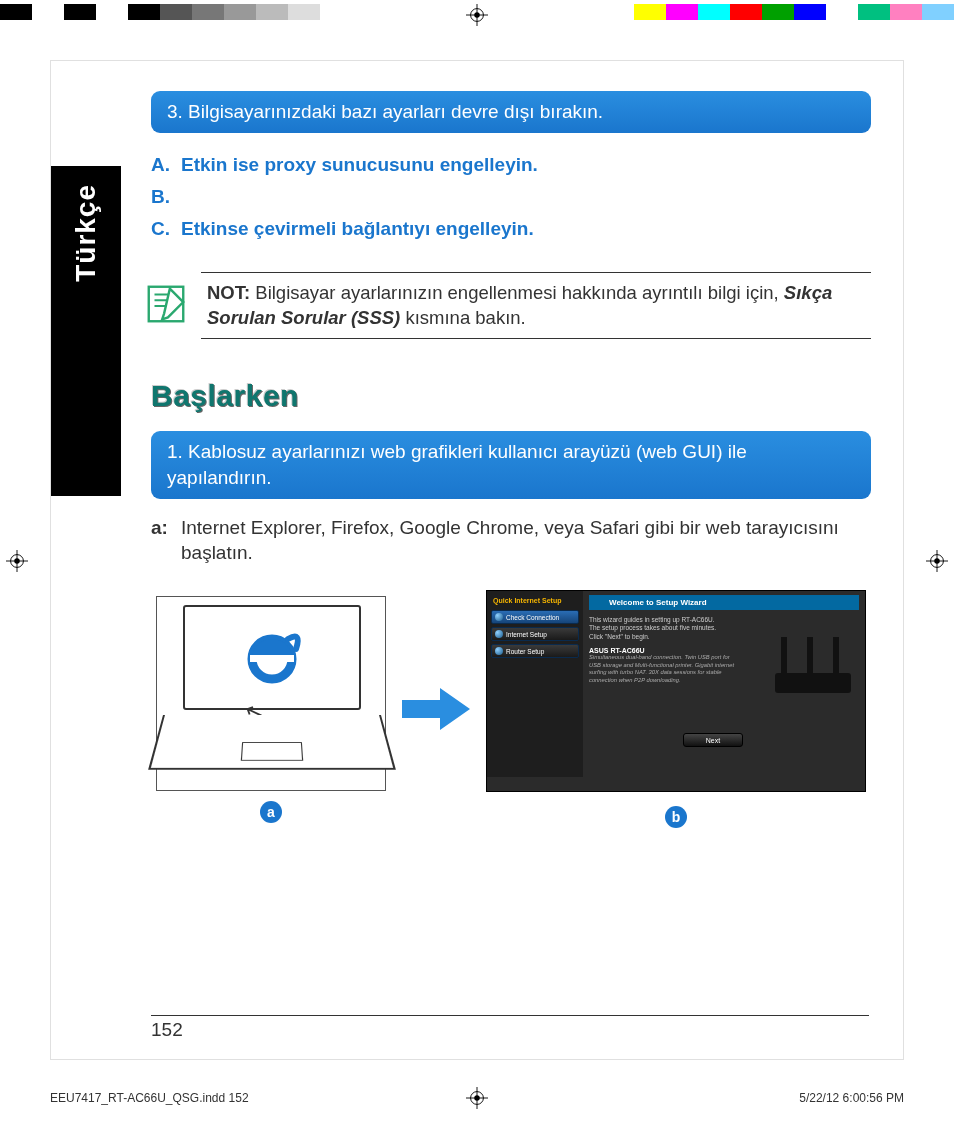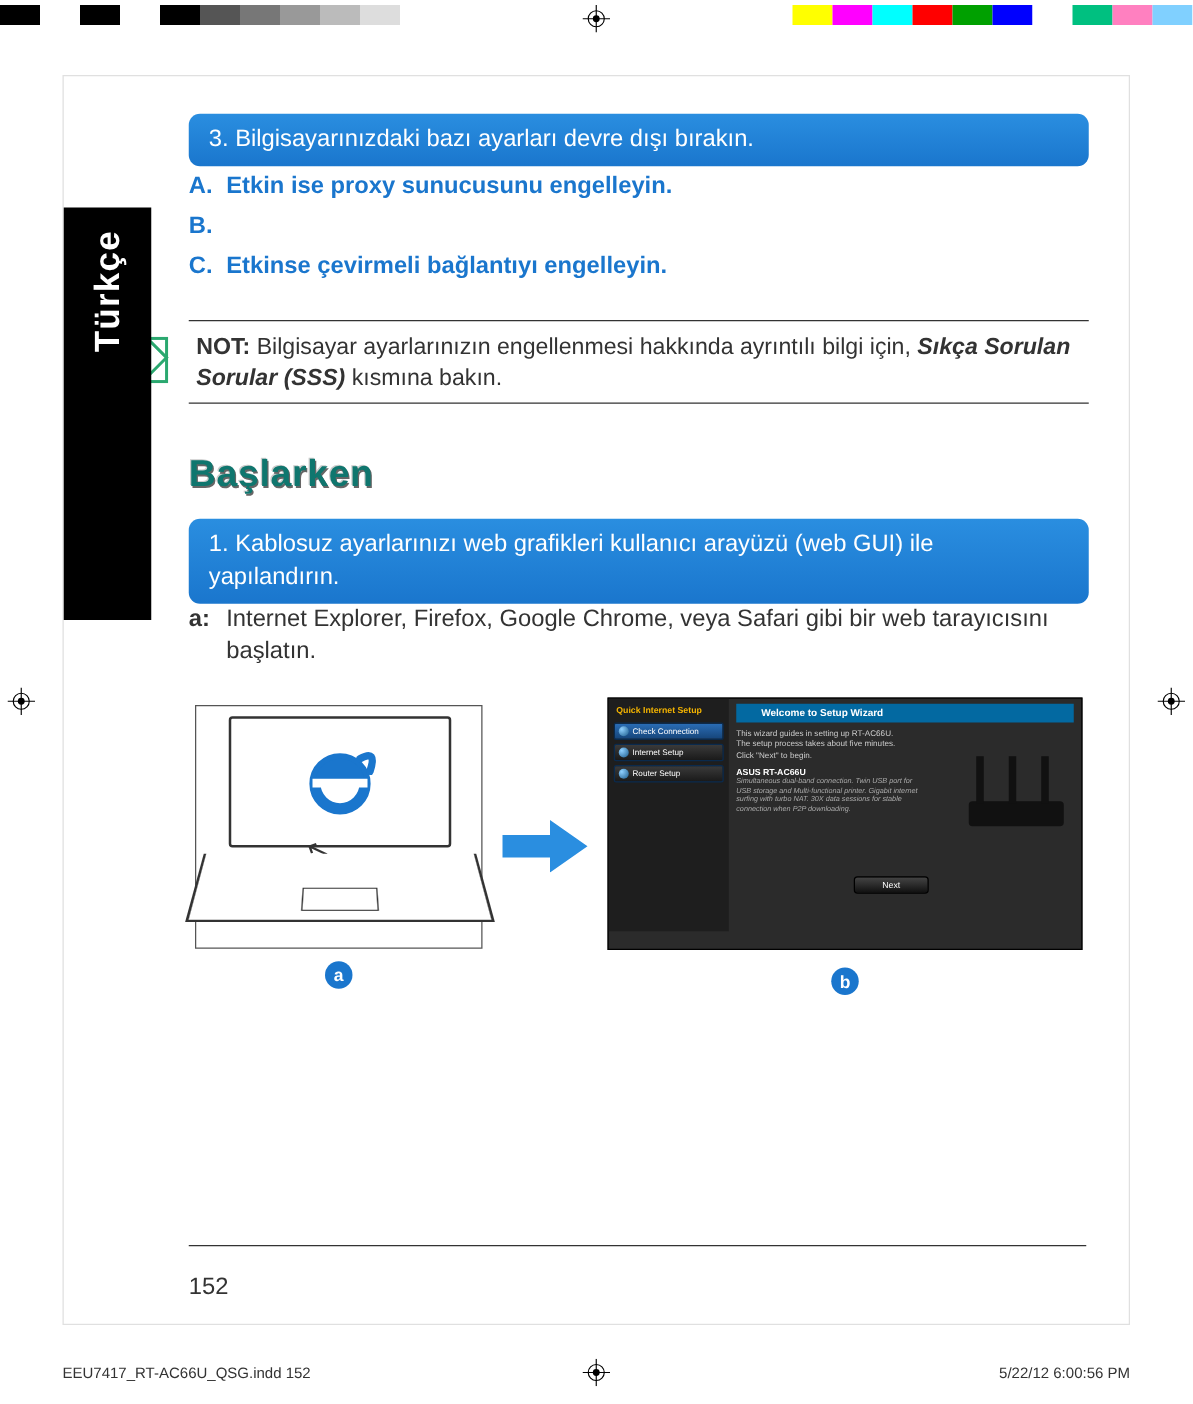--- a/index.html
+++ b/index.html
@@ -66,36 +66,38 @@
     margin-left: 100px;
     width: 720px;
   }
   .blue-box {
     background: #1f7fd6;
     background: linear-gradient(#2a8ee0,#1a76cd);
     color: #fff;
     font-size: 19px;
     padding: 8px 16px 8px 16px;
     border-radius: 9px;
+    margin-bottom: 16px;
     line-height: 1.35;
   }
   .sublist {
     color: #1a76cd;
     font-weight: bold;
     font-size: 19px;
     line-height: 1.7;
     margin-bottom: 26px;
   }
   .sublist .row { display: flex; }
   .sublist .lbl { width: 30px; }
   .note-row {
     display: flex;
     border-top: 1px solid #333;
     border-bottom: 1px solid #333;
     padding: 8px 0;
+    margin-left: 50px;
     margin-bottom: 40px;
     gap: 18px;
   }
   .note-icon {
     width: 46px; height: 46px;
     flex-shrink: 0;
     margin-left: -58px;
   }
   .note-text {
     font-size: 18.5px;
@@ -289,21 +291,21 @@
     margin-top: 10px;
   }
   .badge-b-wrap { text-align: center; margin-top: 4px; }
   .page-num {
     position: absolute;
     bottom: 18px;
     left: 100px;
     font-size: 19px;
     border-top: 1px solid #333;
     width: 718px;
-    padding-top: 22px;
+    padding-top: 3px;
   }
   .footer {
     position: absolute;
     bottom: 18px;
     left: 50px;
     width: 854px;
     display: flex;
     justify-content: space-between;
     font-size: 12px;
     color: #333;

